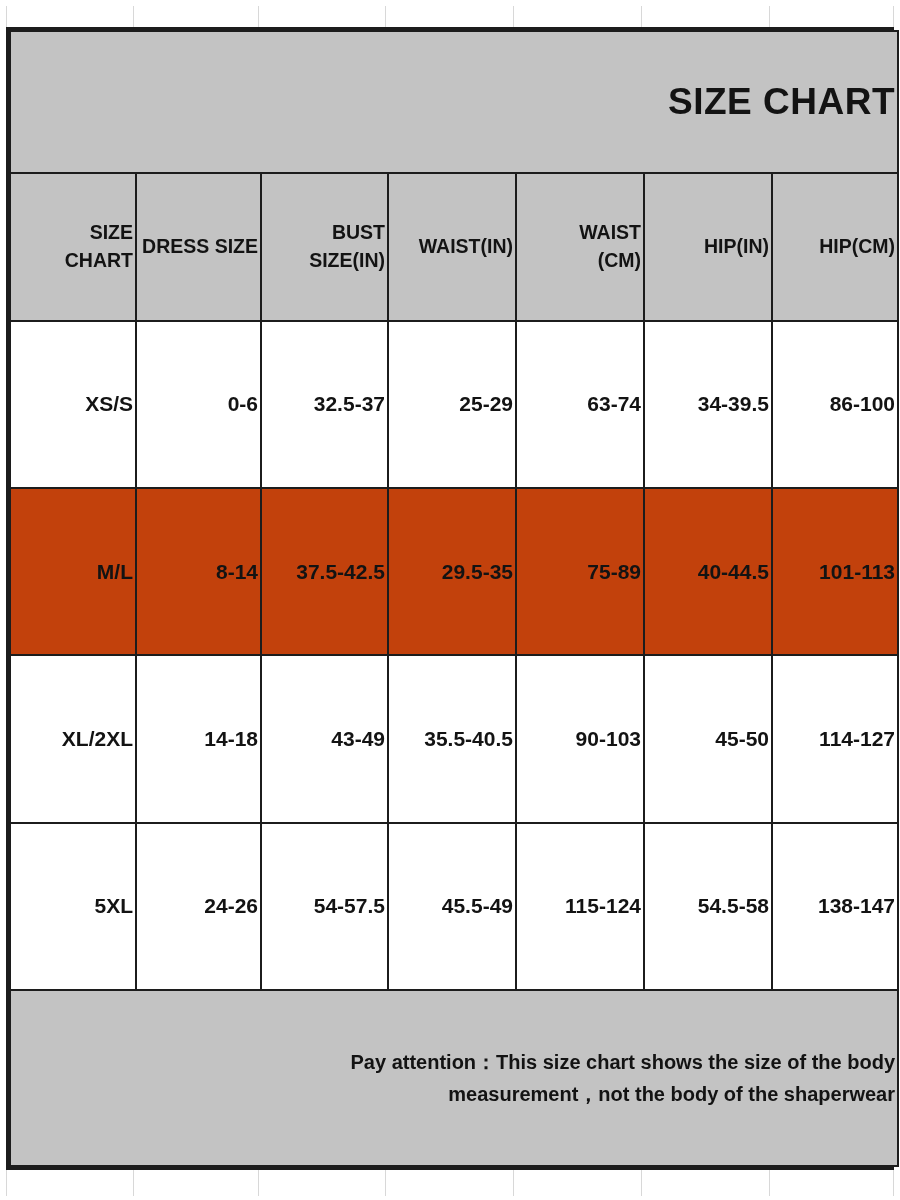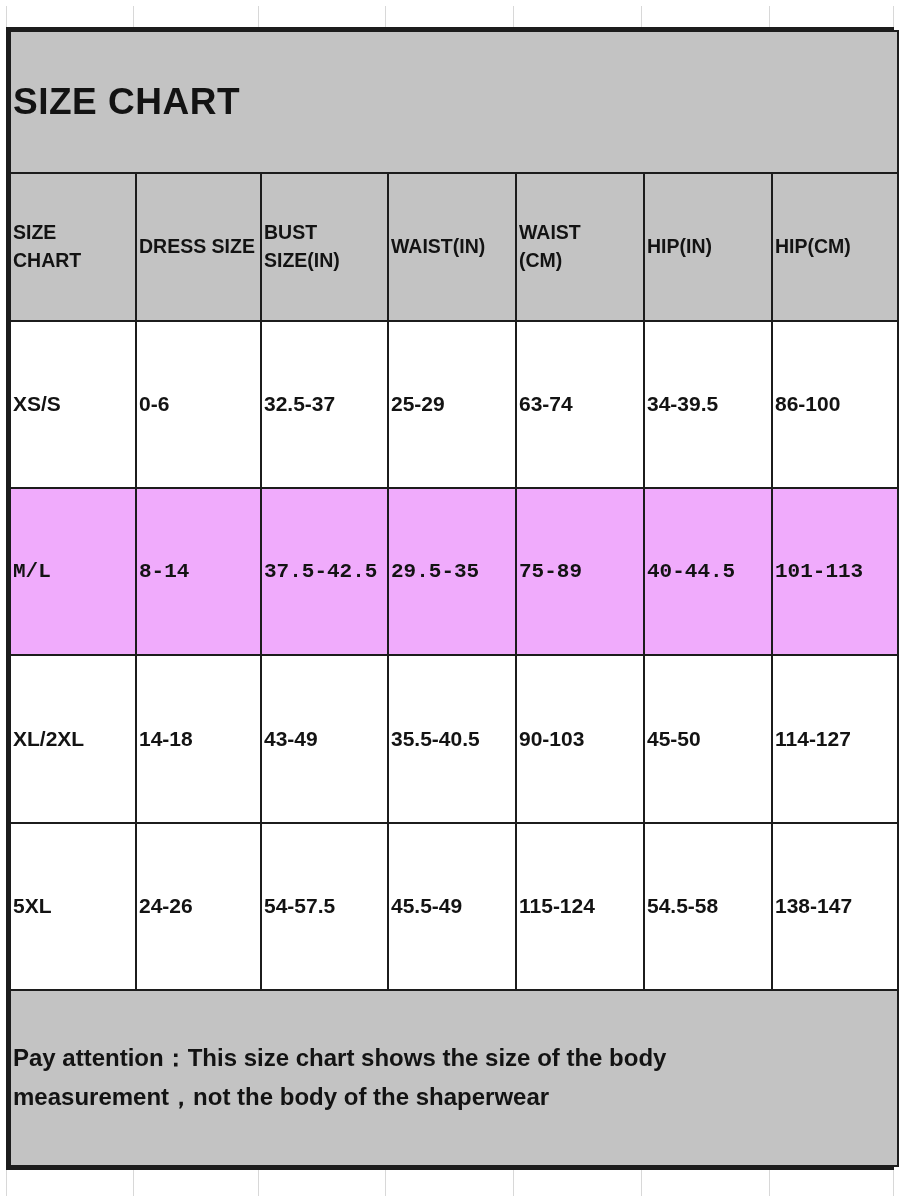--- a/index.html
+++ b/index.html
@@ -36,21 +36,21 @@
   .size-table {
     width: 100%;
     height: 100%;
     border-collapse: collapse;
     table-layout: fixed;
   }
 
   .size-table td,
   .size-table th {
     border: 2px solid #1c1c1c;
-    text-align: left;
+    text-align: right;
     vertical-align: middle;
     font-weight: bold;
     color: #131313;
     padding: 0 2px;
     box-sizing: border-box;
   }
 
   
   .title-cell {
     height: 135px;
@@ -69,27 +69,27 @@
     font-size: 19.5px;
     line-height: 1.42;
   }
 
   
   .data-row td {
     height: 159px;
     font-size: 21px;
   }
   .row-light td { background: #ffffff; }
-  .row-dark  td { background: #f0abfc; font-family: Liberation Mono, monospace; }
+  .row-dark  td { background: #c2410c; }
 
   
   .note-cell {
     height: 167px;
     background: #c3c3c3;
-    font-size: 24px;
+    font-size: 20px;
     line-height: 1.62;
     border-bottom: none;
     border-left: none;
     border-right: none;
     padding: 0 40px;
   }
   .note-cell .note-line { display: block; }
 
   
   .col-size  { width: 126px; }

